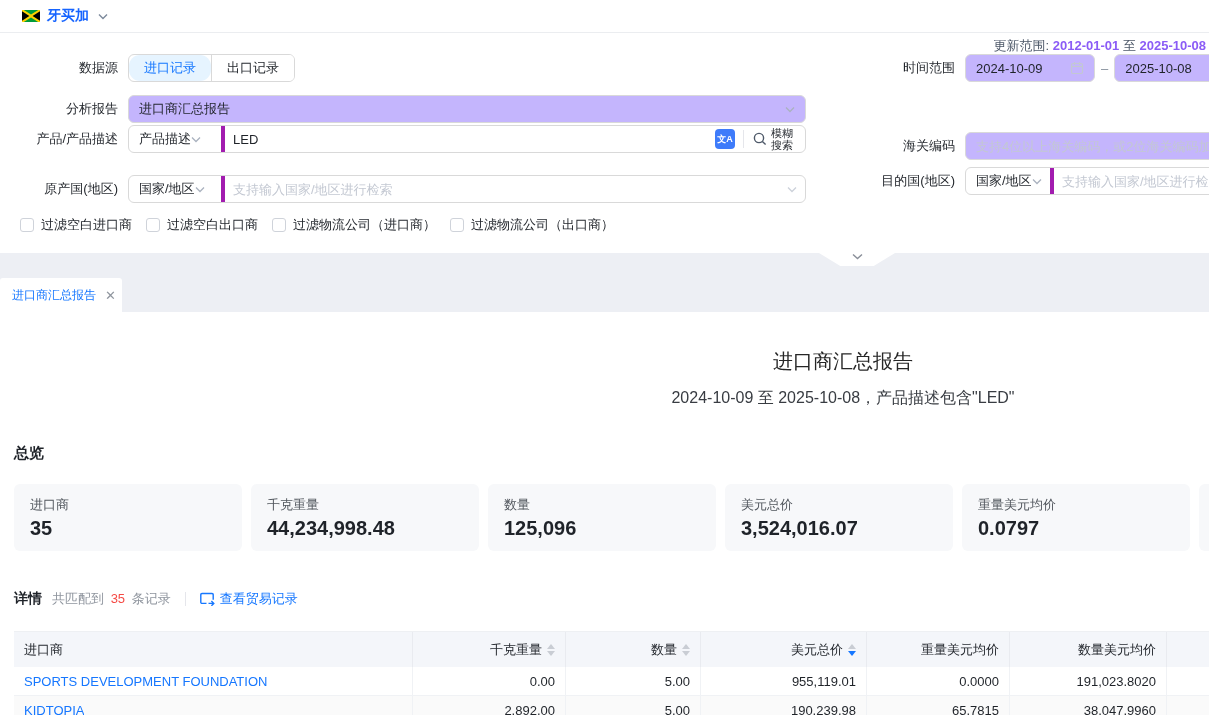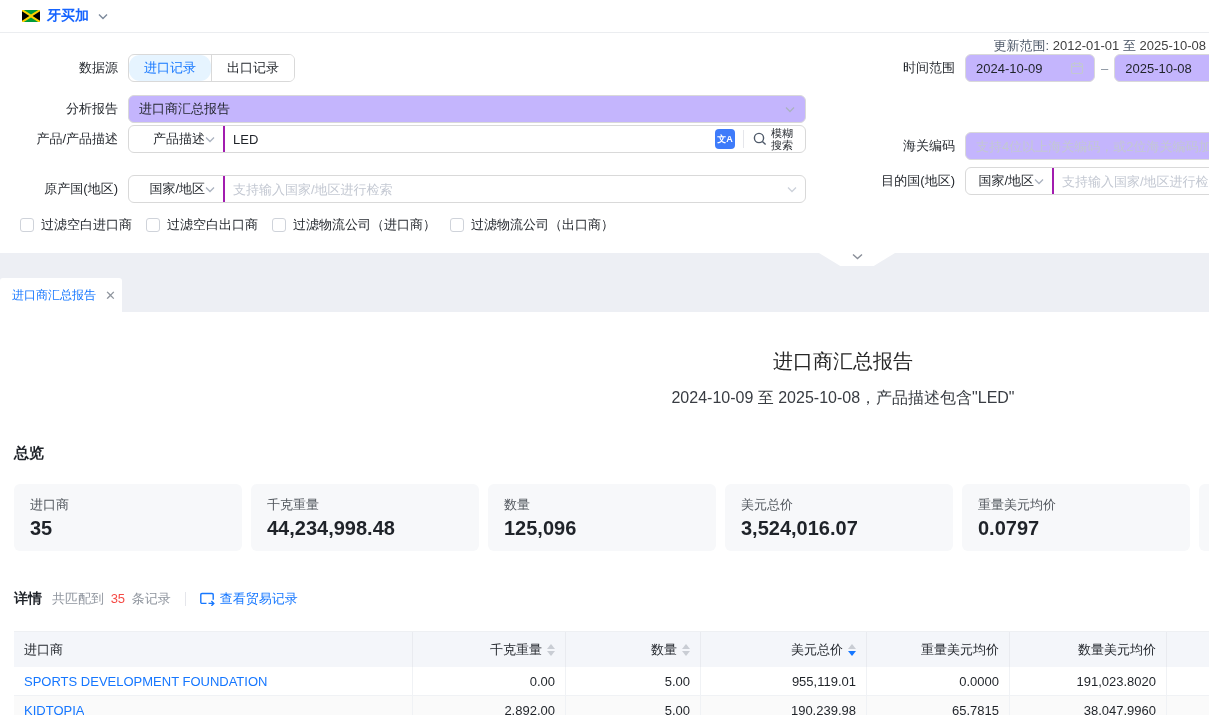--- a/index.html
+++ b/index.html
@@ -22,35 +22,35 @@
 
   .seg-group { display:inline-flex; height:28px; border:1px solid #d9d9d9; border-radius:6px; overflow:hidden; background:#fff; }
   .seg { padding:0 15px; display:flex; align-items:center; font-size:13px; color:#1f2329; background:#fff; cursor:pointer; }
   .seg + .seg { border-left:1px solid #d9d9d9; }
   .seg.active { background:#e6f4ff; color:#1677ff;border-radius:11px; }
 
   .ctrl { height:28px; border:1px solid #d9d9d9; border-radius:6px; background:#c4b5fd;
     display:flex; align-items:center; padding:0 10px; }
   .sel-wide { width:678px; justify-content:space-between; }
   .compound { display:flex; height:28px; border:1px solid #d9d9d9; border-radius:6px; background:#fff; width:678px; }
-  .compound .csel { display:flex; align-items:center; justify-content:flex-end; padding:0 8px 0 10px; border-right:2px solid #a21caf; flex:none; }
+  .compound .csel { display:flex; align-items:center; justify-content:flex-start; padding:0 8px 0 10px; border-right:4px solid #a21caf; flex:none; }
   .compound .cinput { flex:1; display:flex; align-items:center; padding:0 8px; min-width:0; }
   .compound input, .inbox input { border:none; outline:none; flex:1; min-width:0; font-size:13px; color:#1f2329;
     font-family:inherit; background:transparent; }
   input::placeholder { color:#c3c8d2; }
   .chev { display:flex; flex:none; }
 
   .trans-icon { width:20px; height:20px; border-radius:4px; background:#3e7bfa; color:#fff;
     font-size:9px; font-weight:700; display:flex; align-items:center; justify-content:center; flex:none; cursor:pointer; }
   .vdiv { width:1px; height:18px; background:#e5e6eb; margin:0 8px; flex:none; }
   .fuzzy { display:flex; align-items:center; gap:3px; flex:none; cursor:pointer; }
   .fuzzy-text { width:26px; font-size:11px; line-height:12px; color:#1f2329; }
 
   .update-note { position:absolute; left:870px; top:4px; width:336px; text-align:right; font-size:13px; color:#4e5969; white-space:nowrap; }
-  .update-note b { color:#404040; font-weight:400; }
+  .update-note b { color:#8b5cf6; font-weight:700; }
 
   .date-input { width:130px; justify-content:space-between; flex:none; }
   .range-dash { margin:0 6px; color:#86909c; }
 
   .cb-row { position:absolute; left:20px; top:183px; display:flex; gap:14px; font-size:13px; }
   .cb { display:flex; align-items:center; gap:7px; cursor:pointer; }
   .cb-box { width:14px; height:14px; border:1px solid #cfd3da; border-radius:3px; background:#fff; flex:none; }
 
   
   .strip { position:relative; height:59px; background:#edeff4; }

